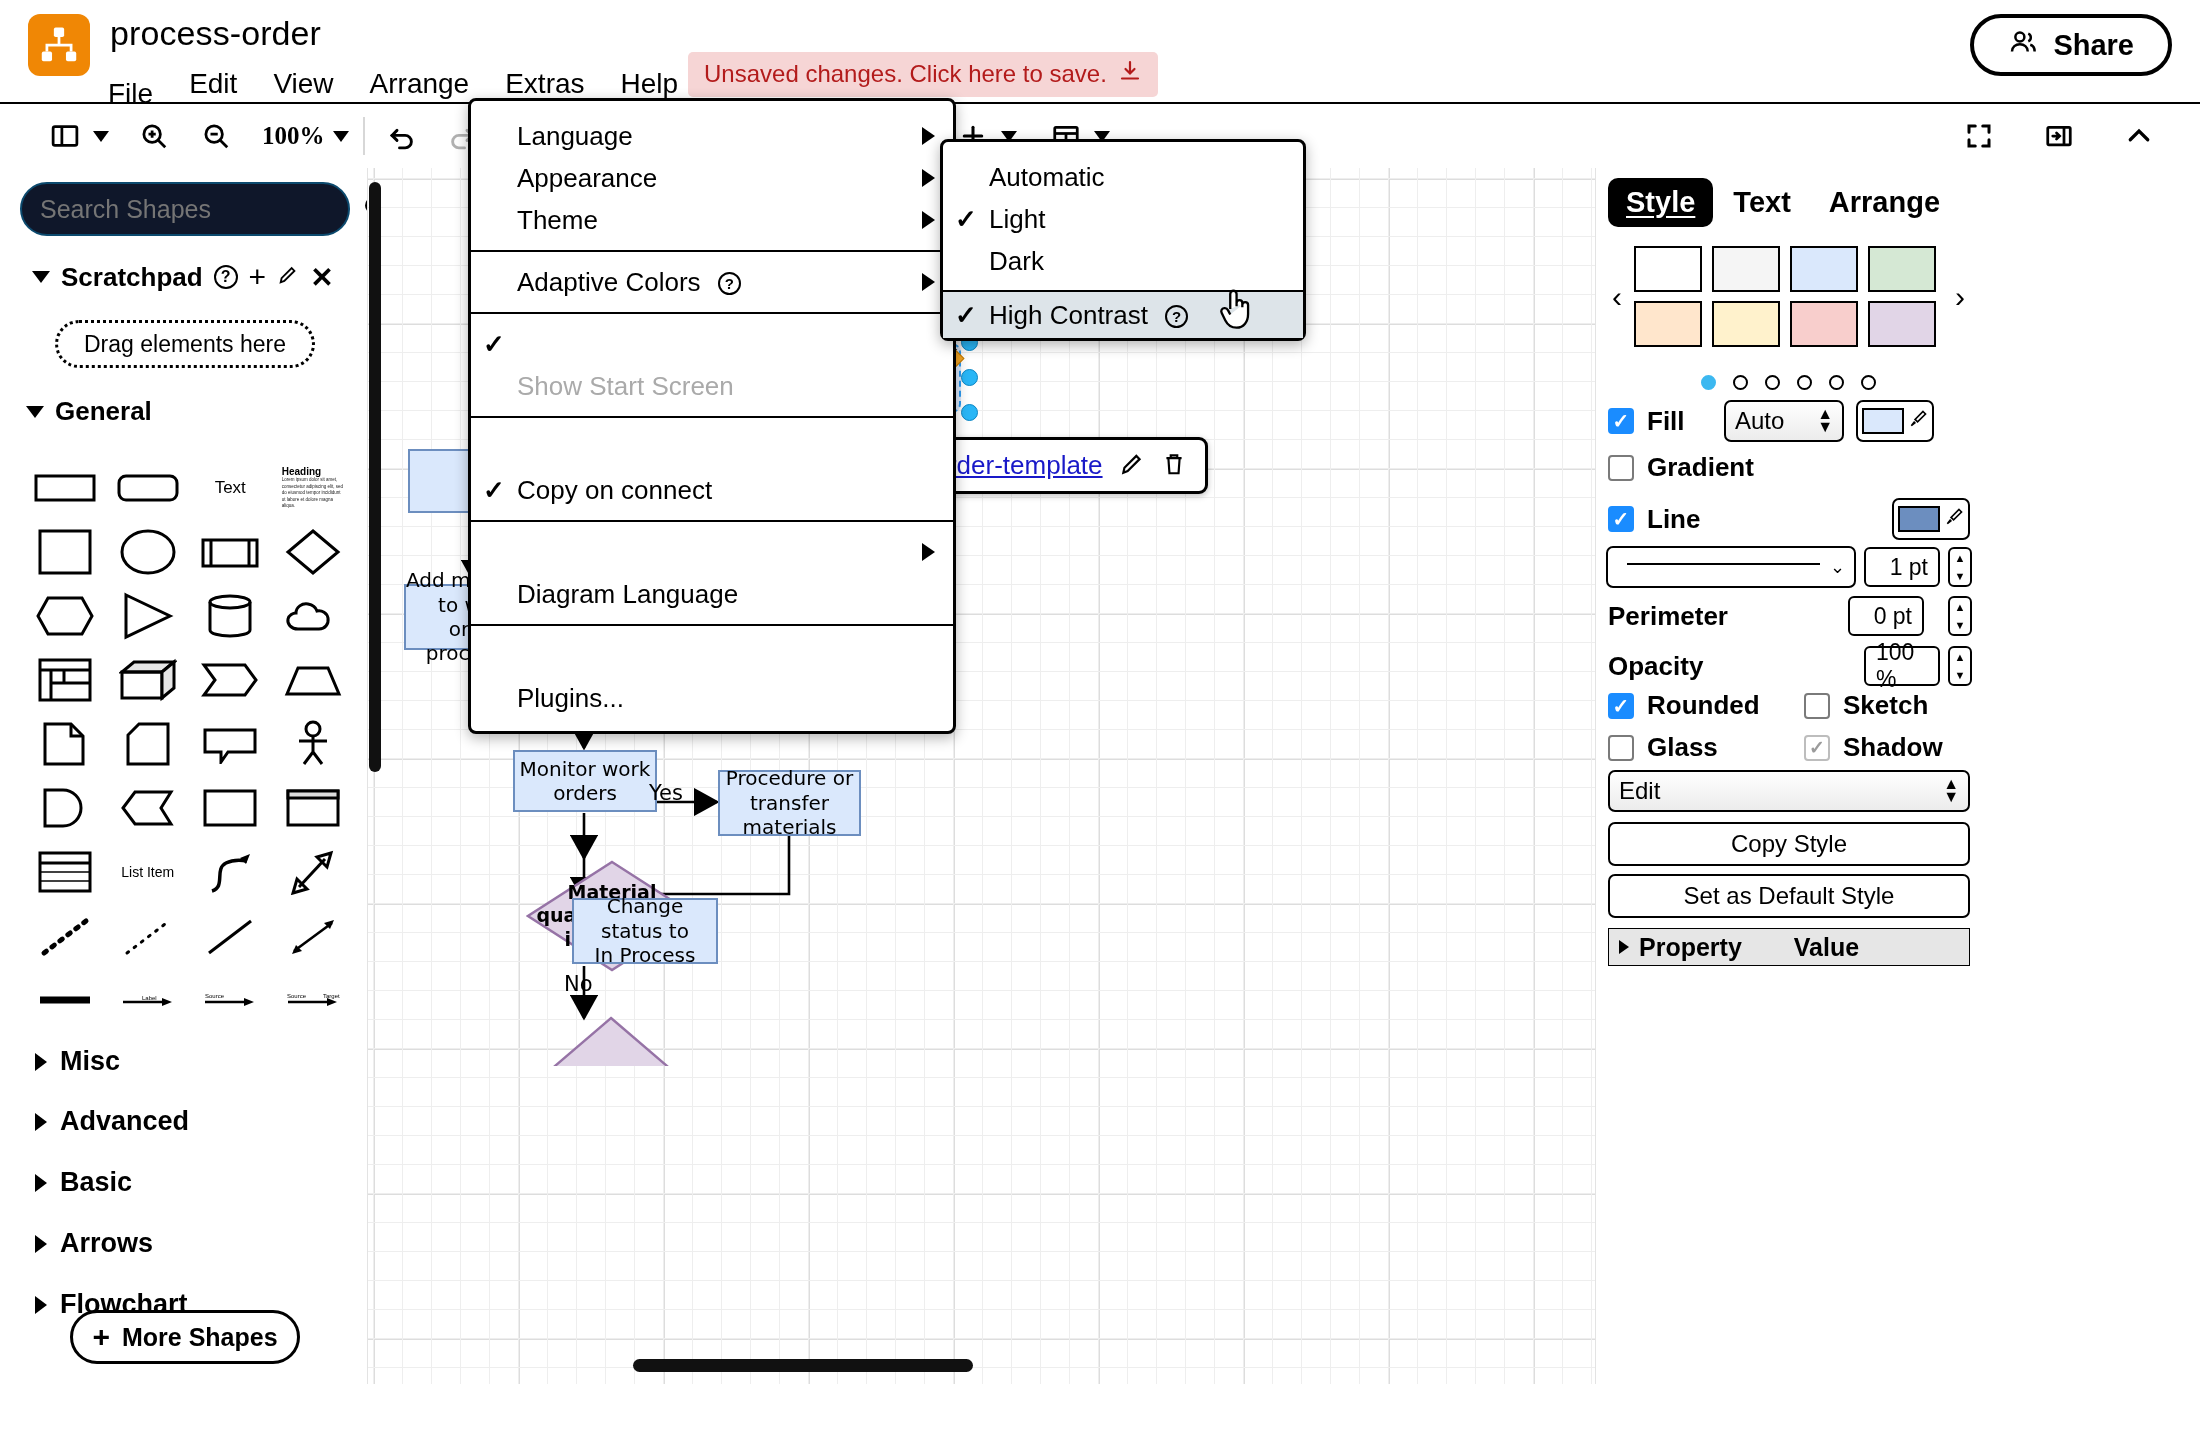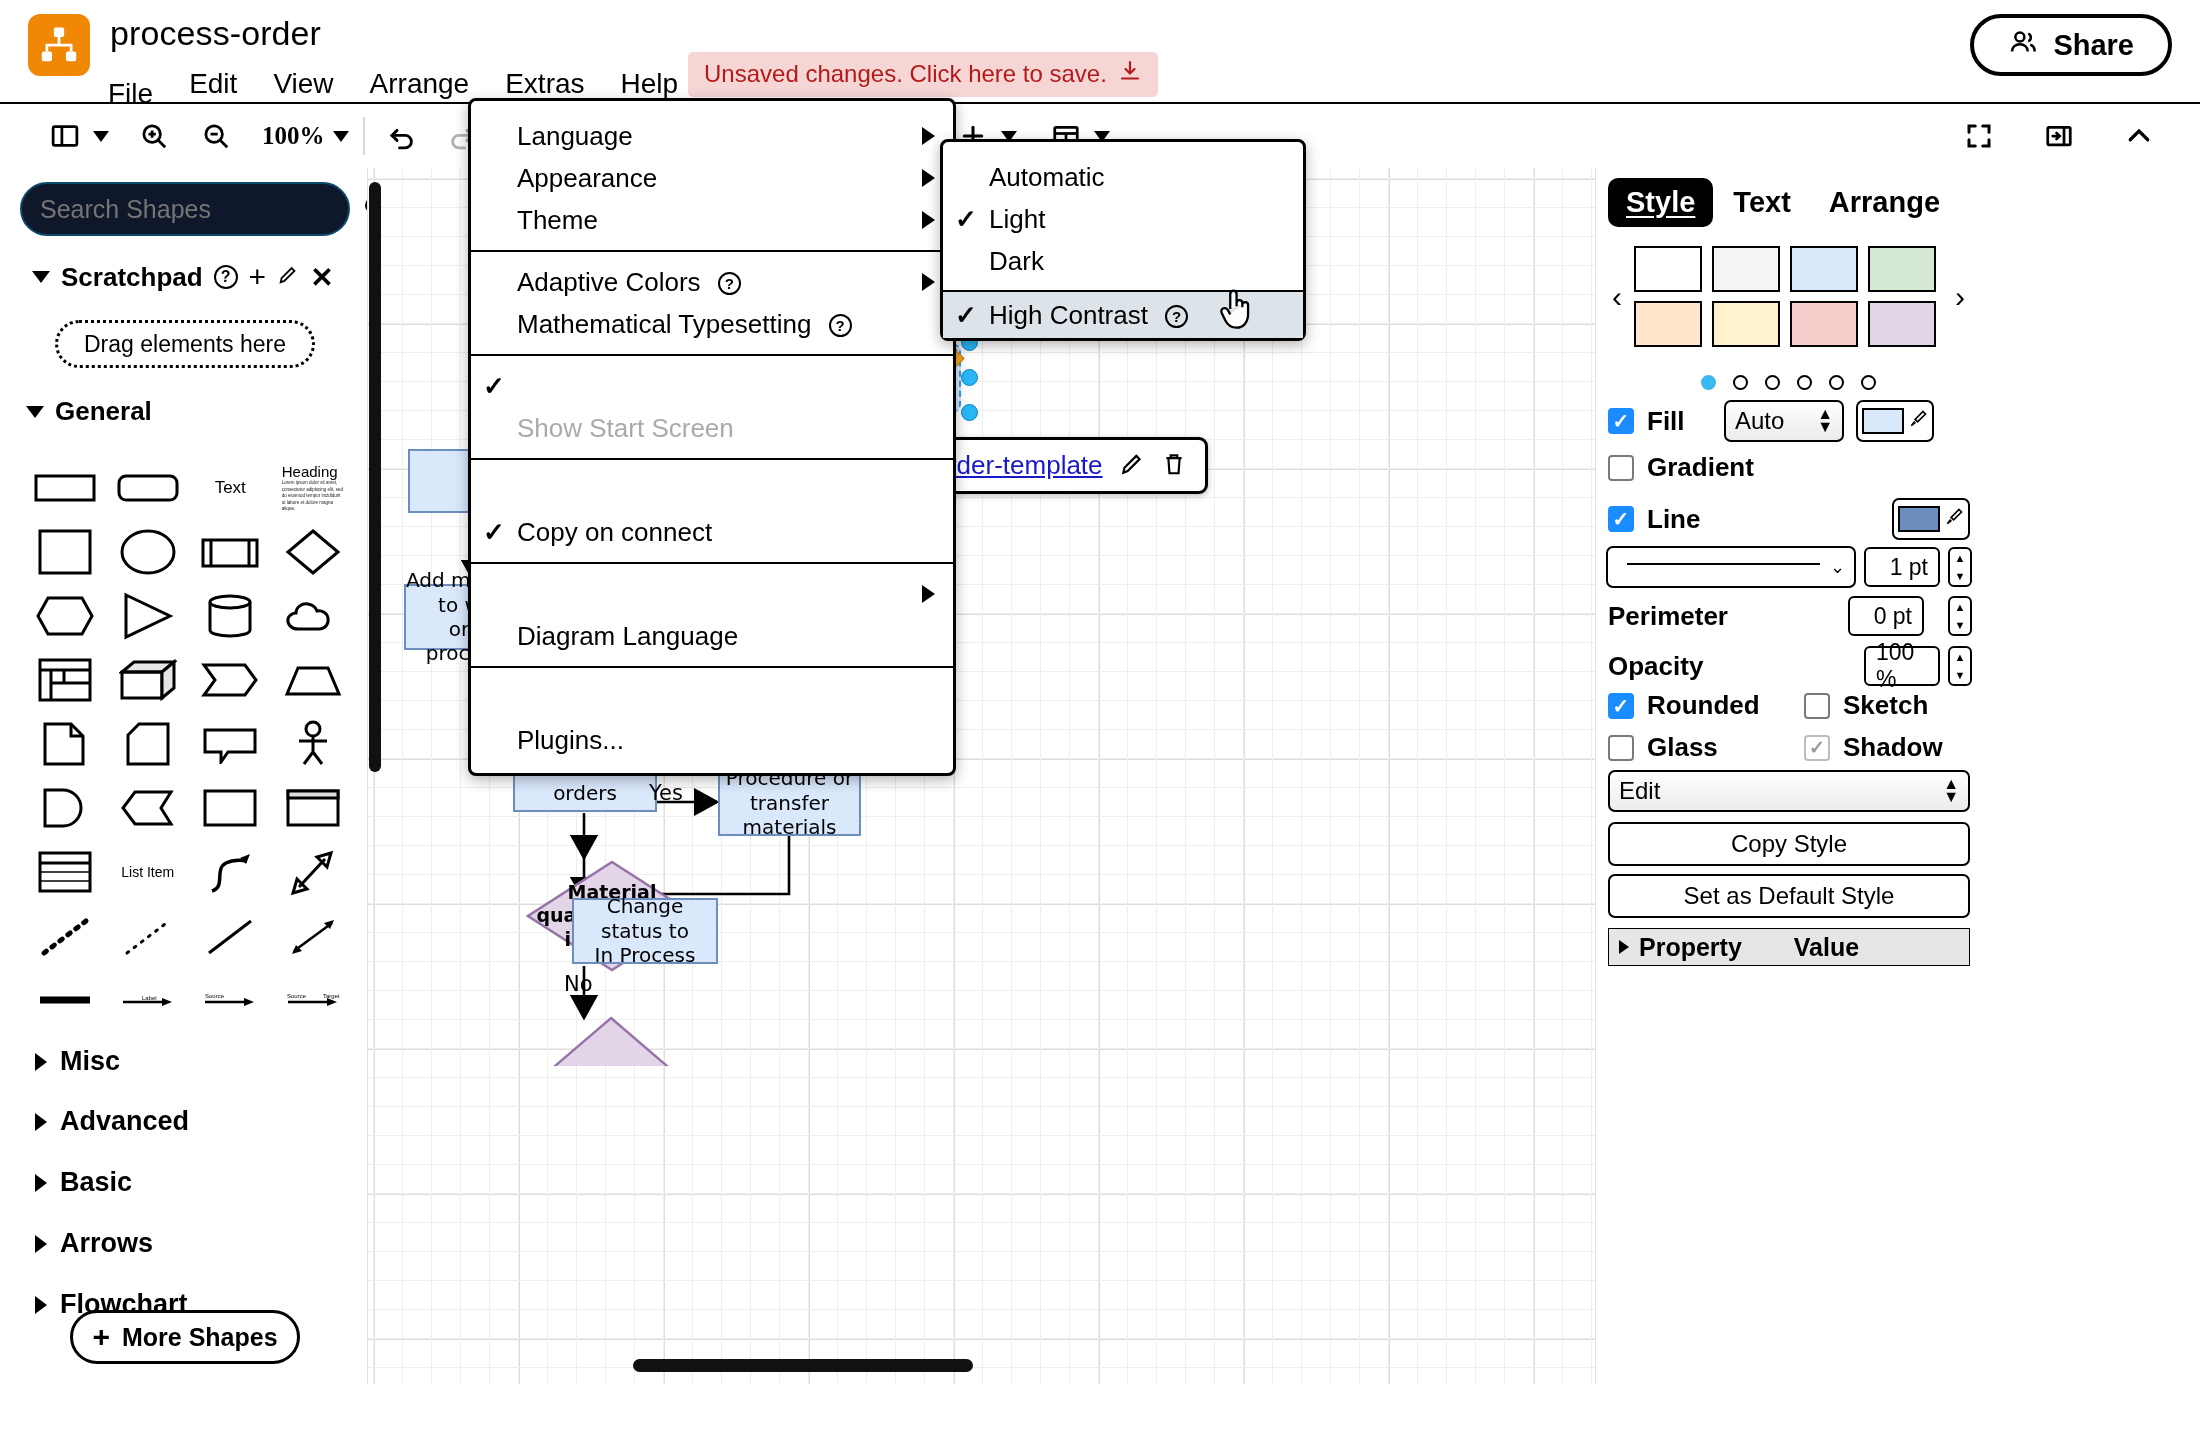--- a/index.html
+++ b/index.html
@@ -433,21 +433,21 @@
         <div class="shape-cell">
           <svg width="62" height="32">
               <rect x="2" y="4" width="58" height="24" rx="7" fill="none" stroke="#000" stroke-width="3"></rect>
             </svg>
           </div>
         <div class="shape-cell">
           <span style="font-size:17px">Text</span>
           </div>
         <div class="shape-cell">
           <div style="width:62px">
-            <div style="font-size:15px;font-weight:400">Heading</div>
+            <div style="font-size:10px;font-weight:700">Heading</div>
             <div style="font-size:4.5px;line-height:1.45;color:#222">Lorem ipsum dolor sit amet, consectetur adipiscing elit, sed do eiusmod tempor incididunt ut labore et dolore magna aliqua.</div>
           </div>
           </div>
       </div>
 
       <div class="shape-row">
         <div class="shape-cell">
           <svg width="56" height="48">
               <rect x="3" y="3" width="50" height="42" fill="none" stroke="#000" stroke-width="3"></rect>
             </svg>
@@ -1013,27 +1013,20 @@
     </div>
     <div class="menu-sep"></div>
     <div class="menu-item">
       <span class="chk"></span>
       <span class="lbl">
         <span>Adaptive Colors</span>
         <span class="qm-inline">?</span>
       </span>
       <span class="submenu-arrow"></span>
     </div>
-    <div class="menu-item">
-      <span class="chk"></span>
-      <span class="lbl">
-        <span>Mathematical Typesetting</span>
-        <span class="qm-inline">?</span>
-      </span>
-    </div>
     <div class="menu-sep"></div>
     <div class="menu-item">
       <span class="chk">✓</span>
       <span class="lbl"></span>
     </div>
     <div class="menu-item disabled">
       <span class="chk"></span>
       <span class="lbl">Show Start Screen</span>
     </div>
     <div class="menu-sep"></div>

